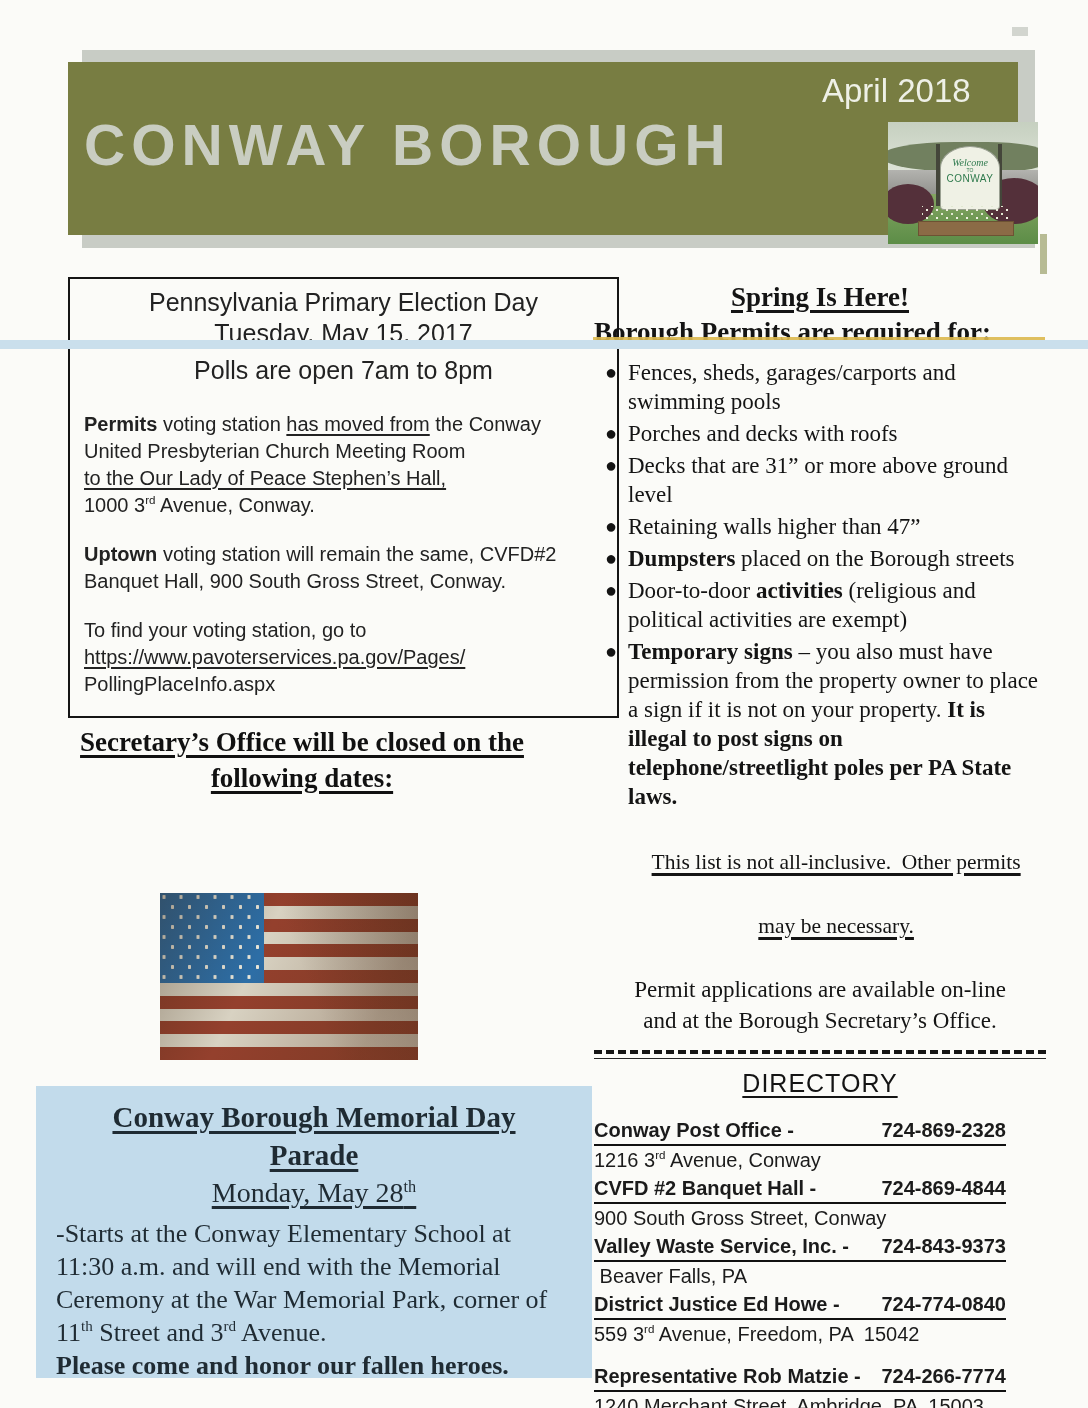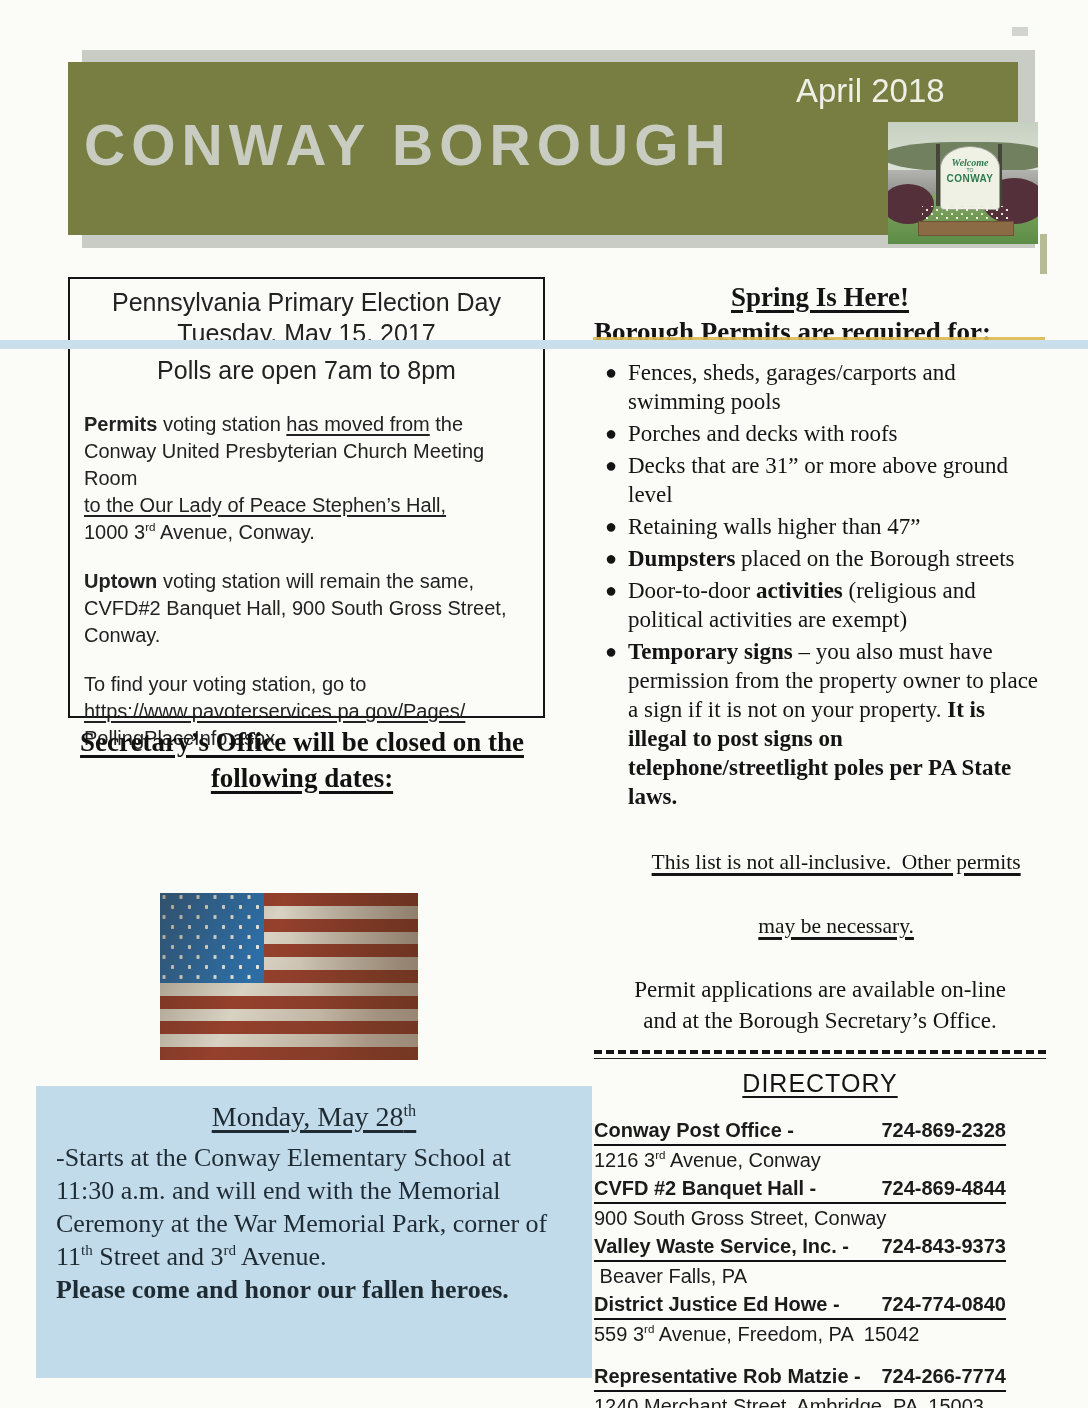--- a/index.html
+++ b/index.html
@@ -4,53 +4,53 @@
 <style>
   html,body{margin:0;padding:0;background:#e8e8e6;}
   .page{position:relative;width:1088px;height:1408px;background:#fbfbf8;margin:0 auto;
         overflow:hidden;font-family:"Liberation Sans",sans-serif;color:#1a1a1a;}
 
   
   .gray-strip{position:absolute;left:82px;top:50px;width:953px;height:198px;background:#c8ccc5;}
   .olive-banner{position:absolute;left:68px;top:62px;width:950px;height:173px;background:#787d42;}
   .masthead-title{position:absolute;left:84px;top:112px;font-size:57px;font-weight:bold;
         letter-spacing:6px;color:#c9cdc1;}
-  .issue-date{position:absolute;left:796px;top:72px;font-size:33px;color:#eef0e6;}
+  .issue-date{position:absolute;left:822px;top:72px;font-size:33px;color:#eef0e6;}
   .speck{position:absolute;left:1012px;top:27px;width:16px;height:9px;background:#d2d5cf;}
   .olive-sliver{position:absolute;left:1040px;top:234px;width:7px;height:40px;background:#9aa06a;opacity:.7;}
   .address-line{position:absolute;left:70px;top:238px;width:920px;font-size:27px;font-style:italic;
         color:#7b8049;white-space:pre-wrap;}
 
   
   .photo{position:absolute;left:888px;top:122px;width:150px;height:122px;overflow:hidden;background:#dfe5da;}
   .p-sky{position:absolute;left:0;top:0;width:100%;height:50%;background:linear-gradient(#c6d0c0,#e2e7dc);}
   .p-trees{position:absolute;left:-6px;top:20px;width:162px;height:30px;background:#71805f;border-radius:45% 35% 30% 50%;}
   .p-road{position:absolute;left:0;top:48px;width:100%;height:26px;background:linear-gradient(#b3b3af,#8f8f8b);}
   .p-grass{position:absolute;left:0;bottom:0;width:100%;height:50px;background:linear-gradient(#84a562,#5c8d47);}
   .p-bush{position:absolute;background:#54303a;border-radius:50%;}
   .p-bush.l{left:-6px;top:62px;width:52px;height:40px;}
   .p-bush.r{right:-8px;top:56px;width:64px;height:46px;}
   .p-post{position:absolute;top:22px;width:4px;height:62px;background:#44463a;}
   .p-post.l{left:48px}.p-post.r{left:110px}
   .p-sign{position:absolute;left:52px;top:24px;width:58px;height:62px;background:#eff1e5;border:1px solid #9aa092;
         border-radius:50% 50% 4px 4px / 34% 34% 4px 4px;text-align:center;}
-  .p-sign .w{font-family:"Liberation Serif",serif;font-style:italic;color:#2f7a4e;font-size:10px;margin-top:10px;font-weight:bold;}
+  .p-sign .w{font-family:"Liberation Serif",serif;font-style:italic;color:#2f7a4e;font-size:10px;margin-top:10px;}
   .p-sign .to{font-size:5px;color:#2f7a4e;line-height:5px;}
-  .p-sign .cw{font-size:10px;font-weight:bold;color:#2e7a4c;letter-spacing:.5px;}
+  .p-sign .cw{font-size:10px;font-weight:normal;color:#2e7a4c;letter-spacing:.5px;}
   .p-planter{position:absolute;left:30px;bottom:8px;width:94px;height:13px;background:#8b6b46;border:1px solid #6d5233;}
   .p-flowers{position:absolute;left:34px;bottom:22px;width:86px;height:16px;
         background:radial-gradient(circle 1.5px,#f0f0e0 60%,transparent 61%) 0 0/10px 8px,
                    radial-gradient(circle 1.5px,#e0e8d0 60%,transparent 61%) 5px 4px/10px 8px;}
 
   
   .band-blue{position:absolute;left:0;top:340px;width:1088px;height:9px;background:#cadfec;z-index:7;}
   .band-yellow{position:absolute;left:593px;top:337px;width:452px;height:3px;background:#dcb84e;opacity:.9;z-index:8;}
 
   
-  .election-box{position:absolute;left:68px;top:277px;width:477px;height:441px;border:2px solid #151515;
+  .election-box{position:absolute;left:68px;top:277px;width:551px;height:441px;border:2px solid #151515;
         box-sizing:border-box;padding:8px 14px 0;font-size:20px;color:#222;}
   .eb-h{font-size:25px;text-align:center;line-height:31px;}
   .eb-h3{margin-top:5px;font-size:25px;text-align:center;line-height:33px;}
   .eb-p{margin-top:22px;line-height:27px;}
   .eb-p.first{margin-top:24px;}
 
   .sup{font-size:58%;vertical-align:super;line-height:0;}
   .sg-b{font-weight:bold;}
   .sg-u{text-decoration:underline;text-decoration-thickness:2px;text-underline-offset:3px;}
 
@@ -159,20 +159,24 @@
       <span class="ul">following dates:</span>
     </div>
   </div>
 
   <div class="flag">
     <div class="flag-canton"></div>
     <div class="flag-grunge"></div>
   </div>
 
   <div class="parade">
+    <div class="t">
+      <span class="ul">Conway Borough Memorial Day</span><br>
+      <span class="ul">Parade</span>
+    </div>
     <div class="d">
       <span class="ul"><span>Monday, May 28</span><span class="sup">th</span></span>
     </div>
     <div class="b"><span>-Starts at the Conway Elementary School at 11:30 a.m. and will end with the Memorial Ceremony at the War Memorial Park, corner of 11</span><span class="sup">th</span><span> Street and 3</span><span class="sup">rd</span><span> Avenue.</span></div>
     <div class="f">Please come and honor our fallen heroes.</div>
   </div>
 
   <div class="right-col">
     <div class="rc-t1">
       <span class="ul">Spring Is Here!</span>

